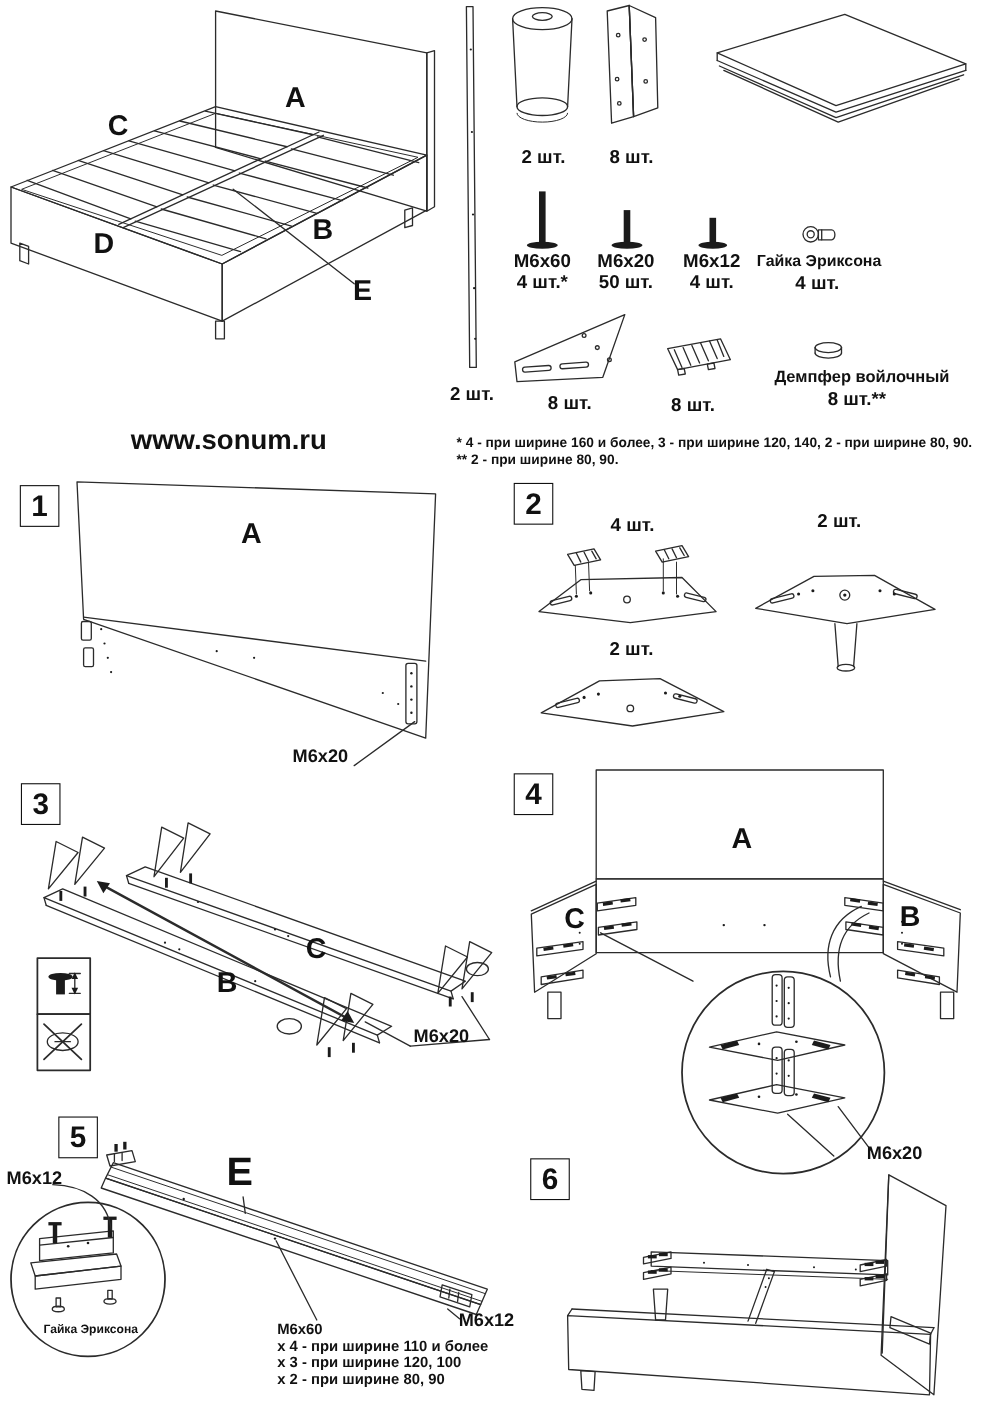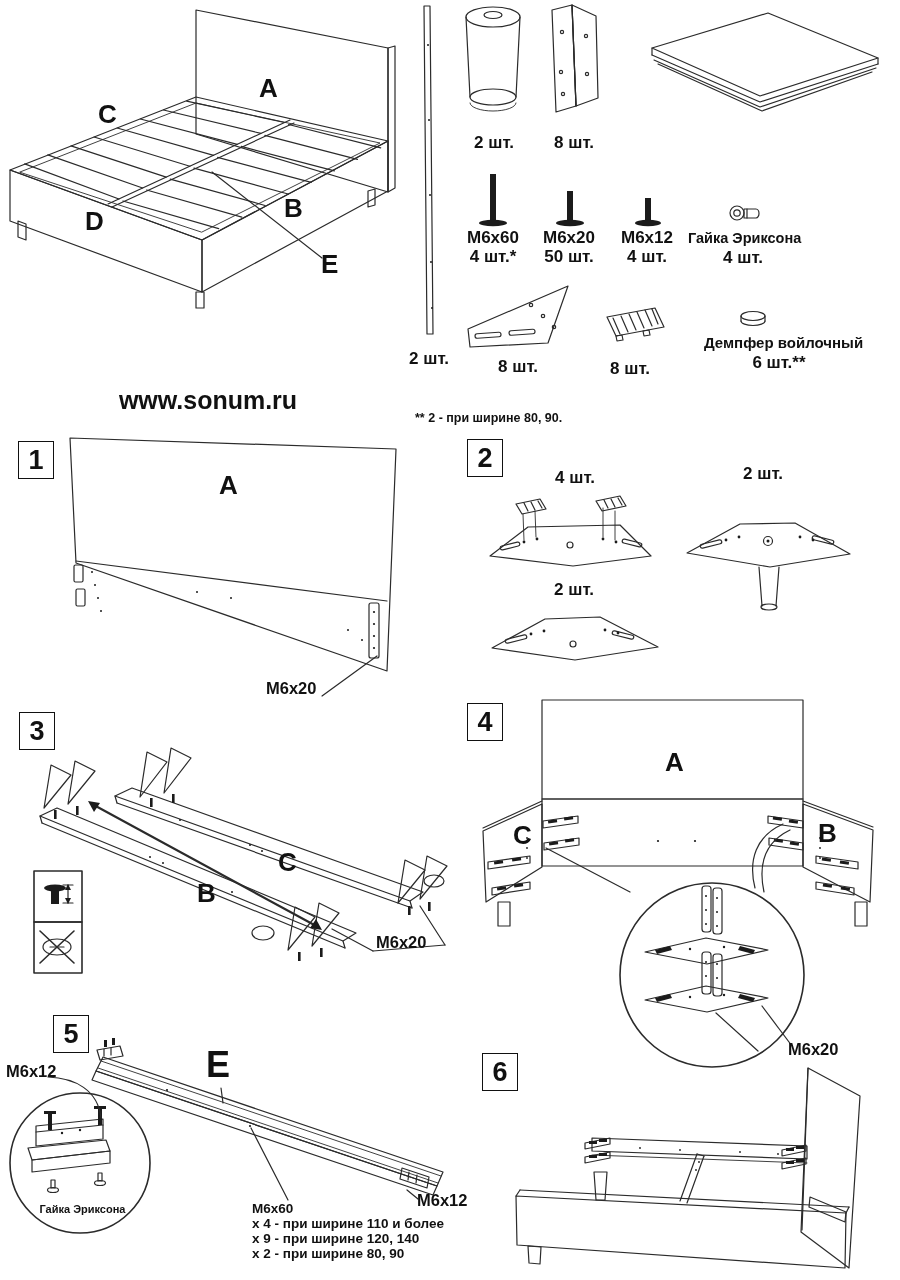--- a/index.html
+++ b/index.html
@@ -455,23 +455,24 @@
   </div>
   <div class="lbl ctr" style="left:688px;top:229px;width:110px;line-height:19px;">
     <div style="font-size:14.5px;">Гайка Эриксона</div>
     <div class="qty">4 шт.</div>
   </div>
 
   <div class="lbl qty ctr" style="left:488px;top:357px;width:60px;">8 шт.</div>
   <div class="lbl qty ctr" style="left:600px;top:359px;width:60px;">8 шт.</div>
   <div class="lbl ctr" style="left:680px;top:333px;width:150px;line-height:20px;margin-left:24px;">
     <div style="font-size:15px;">Демпфер войлочный</div>
-    <div class="qty">6 шт.**</div>
-  </div>
-
+    <div class="qty">8 шт.**</div>
+  </div>
+
+  <div class="lbl fn" style="left:415px;top:395px;">* 4 - при ширине 160 и более, 3 - при ширине 120, 140, 2 - при ширине 80, 90.</div>
   <div class="lbl fn" style="left:415px;top:411px;">** 2 - при ширине 80, 90.</div>
 
   <div class="stepbox" style="left:18px;top:441px;">1</div>
   <div class="stepbox" style="left:467px;top:439px;">2</div>
   <div class="stepbox" style="left:19px;top:712px;">3</div>
   <div class="stepbox" style="left:467px;top:703px;">4</div>
   <div class="stepbox" style="left:53px;top:1015px;">5</div>
   <div class="stepbox" style="left:482px;top:1053px;">6</div>
 
   <div class="lbl big" style="left:219px;top:470px;">A</div>
@@ -490,17 +491,17 @@
   <div class="lbl big" style="left:818px;top:818px;">B</div>
   <div class="lbl scr" style="left:788px;top:1040px;">M6x20</div>
 
   <div class="lbl scr" style="left:6px;top:1062px;">M6x12</div>
   <div class="lbl" style="left:206px;top:1044px;font-size:36px;">E</div>
   <div class="lbl ctr" style="left:35px;top:1203px;width:95px;font-size:11px;">Гайка Эриксона</div>
   <div class="lbl scr" style="left:417px;top:1191px;">M6x12</div>
   <div class="lbl opt" style="left:252px;top:1201px;">
     <div>M6x60</div>
     <div>x 4 - при ширине 110 и более</div>
-    <div>x 9 - при ширине 120, 140</div>
+    <div>x 3 - при ширине 120, 100</div>
     <div>x 2 - при ширине 80, 90</div>
   </div>
 
 </div>
 
 </body></html>

